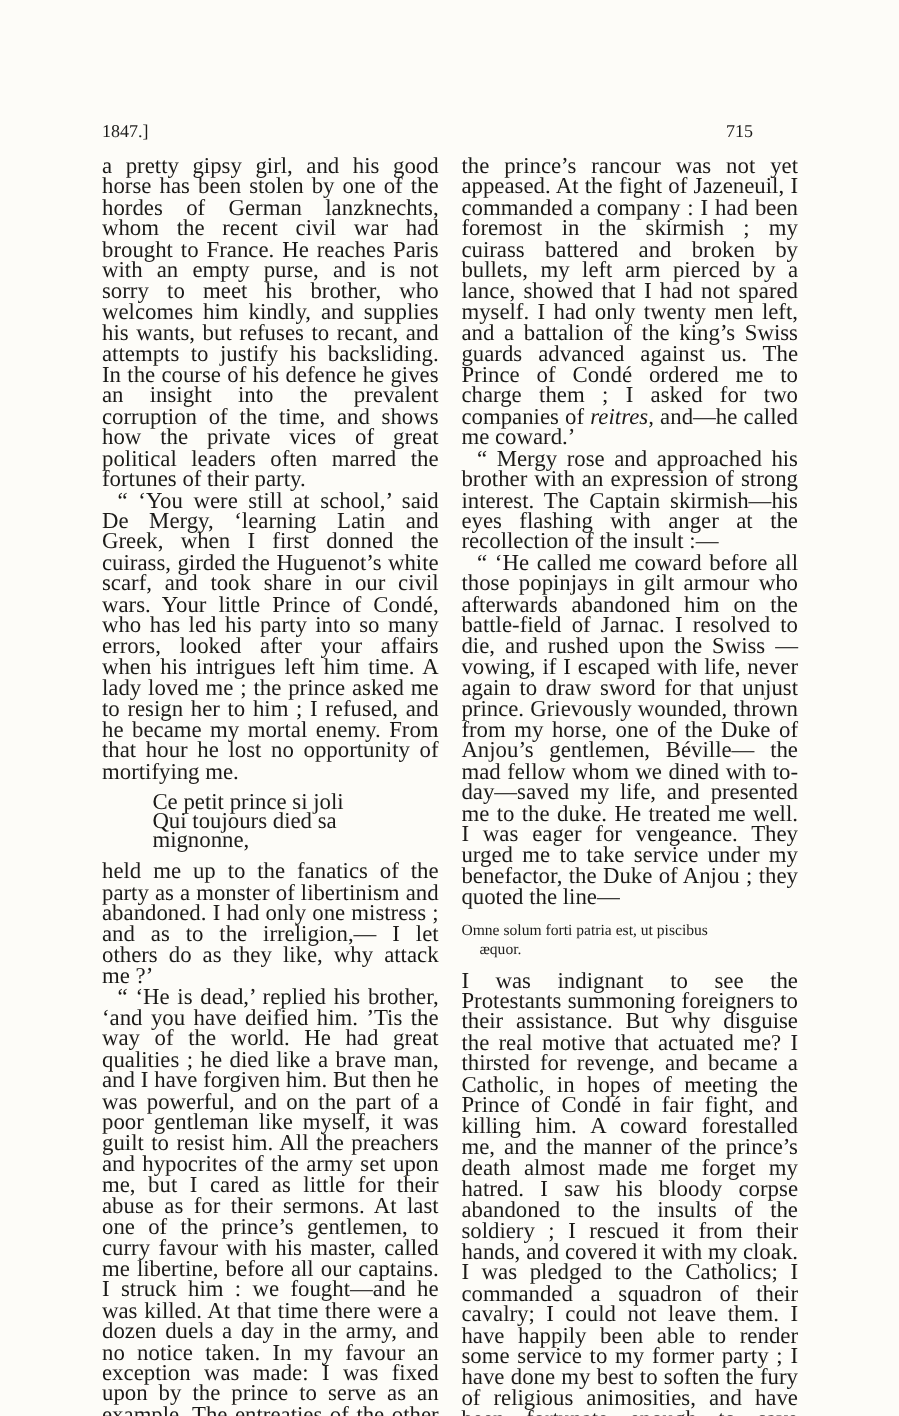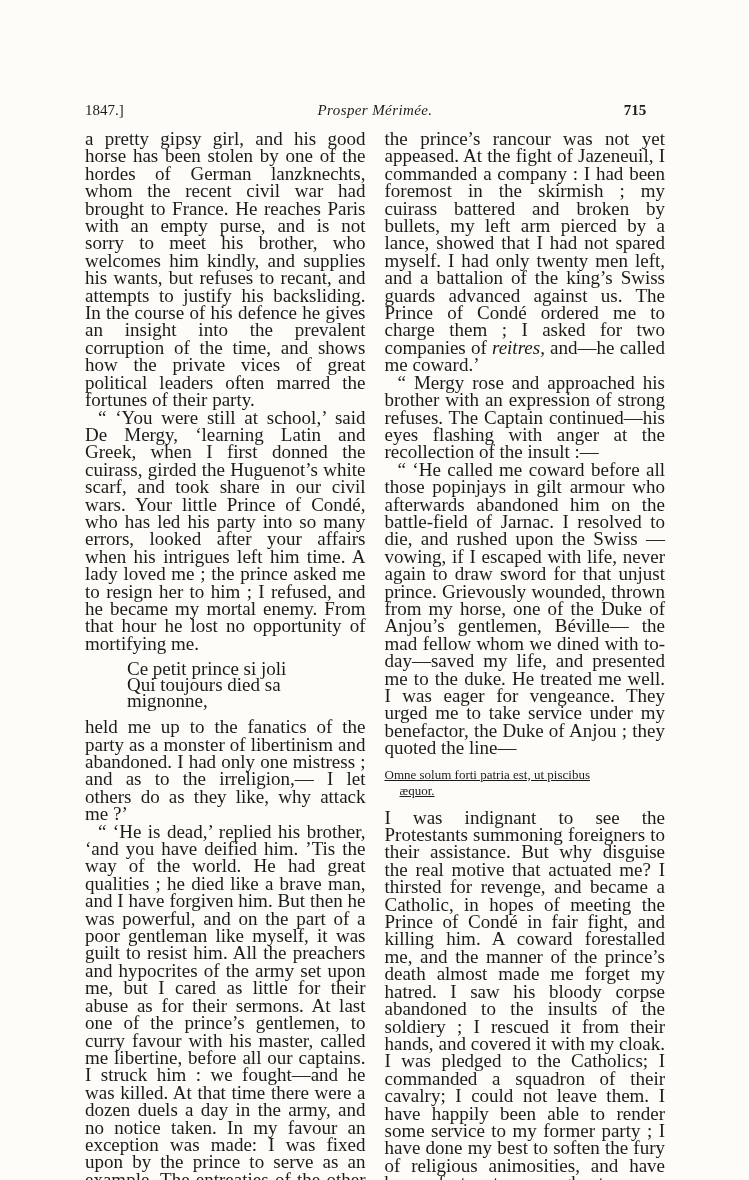--- a/index.html
+++ b/index.html
@@ -20,73 +20,71 @@
   }
   .page-header {
     display: flex;
     justify-content: space-between;
     align-items: baseline;
     font-size: 15px;
     margin-bottom: 11px;
   }
   .header-year { min-width: 60px; text-align: left; }
   .header-title { font-style: italic; letter-spacing: 0.4px; text-align: center; flex: 1; }
-  .header-page { min-width: 60px; text-align: center; font-weight: bold; }
+  .header-page { min-width: 60px; text-align: left; }
   .columns { display: flex; gap: 19px; }
   .column { width: 281px; }
   .para {
     font-size: 19px;
     line-height: 17.4px;
     text-align: justify;
     text-justify: inter-word;
     hyphens: auto;
     -webkit-hyphens: auto;
   }
   .para.indent { text-indent: 13px; }
   .verse {
     font-size: 19px;
     line-height: 16px;
     margin: 9px 0 9px 42px;
   }
   .latin {
     font-size: 13px;
     line-height: 16px;
     margin: 10px 0 10px 0;
-    text-decoration: underline;
   }
   .latin-line-2 { padding-left: 15px; }
   .it { font-style: italic; }
 </style>
 </head>
 <body>
 
 <div class="page">
 
   <header class="page-header">
     <span class="header-year">1847.]</span>
-    <span class="header-title">Prosper Mérimée.</span>
     <span class="header-page">715</span>
   </header>
 
   <main class="columns">
 
     <section class="column col-left">
       <p class="para">a pretty gipsy girl, and his good horse has been stolen by one of the hordes of German lanzknechts, whom the recent civil war had brought to France. He reaches Paris with an empty purse, and is not sorry to meet his brother, who welcomes him kindly, and supplies his wants, but refuses to recant, and attempts to justify his backsliding. In the course of his defence he gives an insight into the prevalent corruption of the time, and shows how the private vices of great political leaders often marred the fortunes of their party.</p>
       <p class="para indent">“ ‘You were still at school,’ said De Mergy, ‘learning Latin and Greek, when I first donned the cuirass, girded the Huguenot’s white scarf, and took share in our civil wars. Your little Prince of Condé, who has led his party into so many errors, looked after your affairs when his intrigues left him time. A lady loved me ; the prince asked me to resign her to him ; I refused, and he became my mortal enemy. From that hour he lost no opportunity of mortifying me.</p>
       <div class="verse">
         <div class="verse-line">Ce petit prince si joli</div>
         <div class="verse-line">Qui toujours died sa mignonne,</div>
       </div>
       <p class="para">held me up to the fanatics of the party as a monster of libertinism and abandoned. I had only one mistress ; and as to the irreligion,— I let others do as they like, why attack me ?’</p>
       <p class="para indent">“ ‘He is dead,’ replied his brother, ‘and you have deified him. ’Tis the way of the world. He had great qualities ; he died like a brave man, and I have forgiven him. But then he was powerful, and on the part of a poor gentleman like myself, it was guilt to resist him. All the preachers and hypocrites of the army set upon me, but I cared as little for their abuse as for their sermons. At last one of the prince’s gentlemen, to curry favour with his master, called me libertine, before all our captains. I struck him : we fought—and he was killed. At that time there were a dozen duels a day in the army, and no notice taken. In my favour an exception was made: I was fixed upon by the prince to serve as an example. The entreaties of the other leaders, including the Admiral, procured my pardon. But</p>
     </section>
 
     <section class="column col-right">
       <p class="para"><span>the prince’s rancour was not yet appeased. At the fight of Jazeneuil, I commanded a company : I had been foremost in the skirmish ; my cuirass battered and broken by bullets, my left arm pierced by a lance, showed that I had not spared myself. I had only twenty men left, and a battalion of the king’s Swiss guards advanced against us. The Prince of Condé ordered me to charge them ; I asked for two companies of </span><span class="it">reitres,</span><span> and—he called me coward.’</span></p>
-      <p class="para indent">“ Mergy rose and approached his brother with an expression of strong refuses. The Captain continued—his eyes flashing with anger at the recollection of the insult :—</p>
+      <p class="para indent">“ Mergy rose and approached his brother with an expression of strong interest. The Captain skirmish—his eyes flashing with anger at the recollection of the insult :—</p>
       <p class="para indent">“ ‘He called me coward before all those popinjays in gilt armour who afterwards abandoned him on the battle-field of Jarnac. I resolved to die, and rushed upon the Swiss —vowing, if I escaped with life, never again to draw sword for that unjust prince. Grievously wounded, thrown from my horse, one of the Duke of Anjou’s gentlemen, Béville— the mad fellow whom we dined with to-day—saved my life, and presented me to the duke. He treated me well. I was eager for vengeance. They urged me to take service under my benefactor, the Duke of Anjou ; they quoted the line—</p>
       <div class="latin">
         <div class="latin-line-1">Omne solum forti patria est, ut piscibus</div>
         <div class="latin-line-2">æquor.</div>
       </div>
       <p class="para">I was indignant to see the Protestants summoning foreigners to their assistance. But why disguise the real motive that actuated me? I thirsted for revenge, and became a Catholic, in hopes of meeting the Prince of Condé in fair fight, and killing him. A coward forestalled me, and the manner of the prince’s death almost made me forget my hatred. I saw his bloody corpse abandoned to the insults of the soldiery ; I rescued it from their hands, and covered it with my cloak. I was pledged to the Catholics; I commanded a squadron of their cavalry; I could not leave them. I have happily been able to render some service to my former party ; I have done my best to soften the fury of religious animosities, and have been fortunate enough to save several of my friends.’</p>
     </section>
 
   </main>
 

